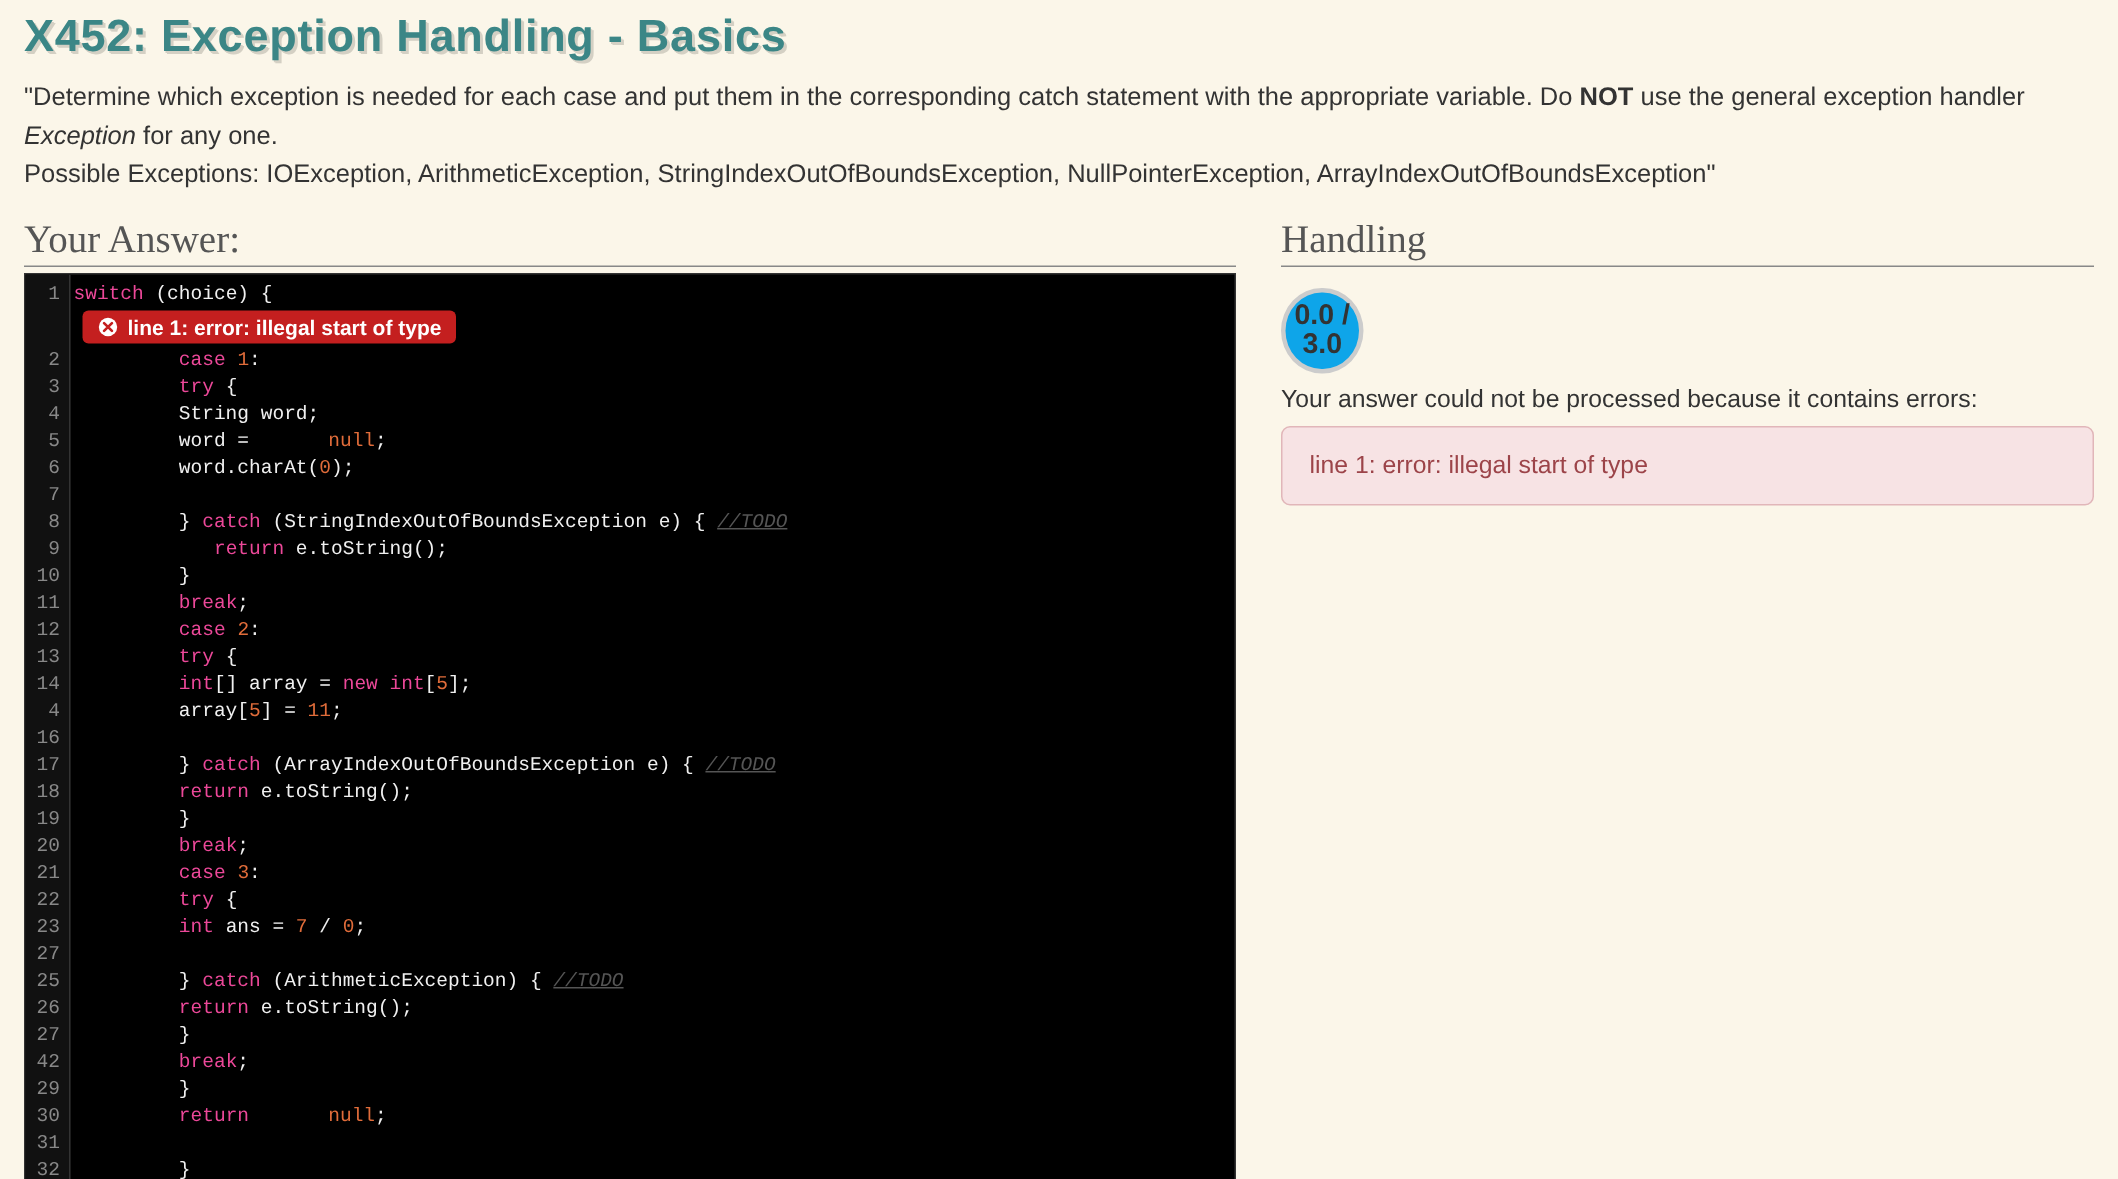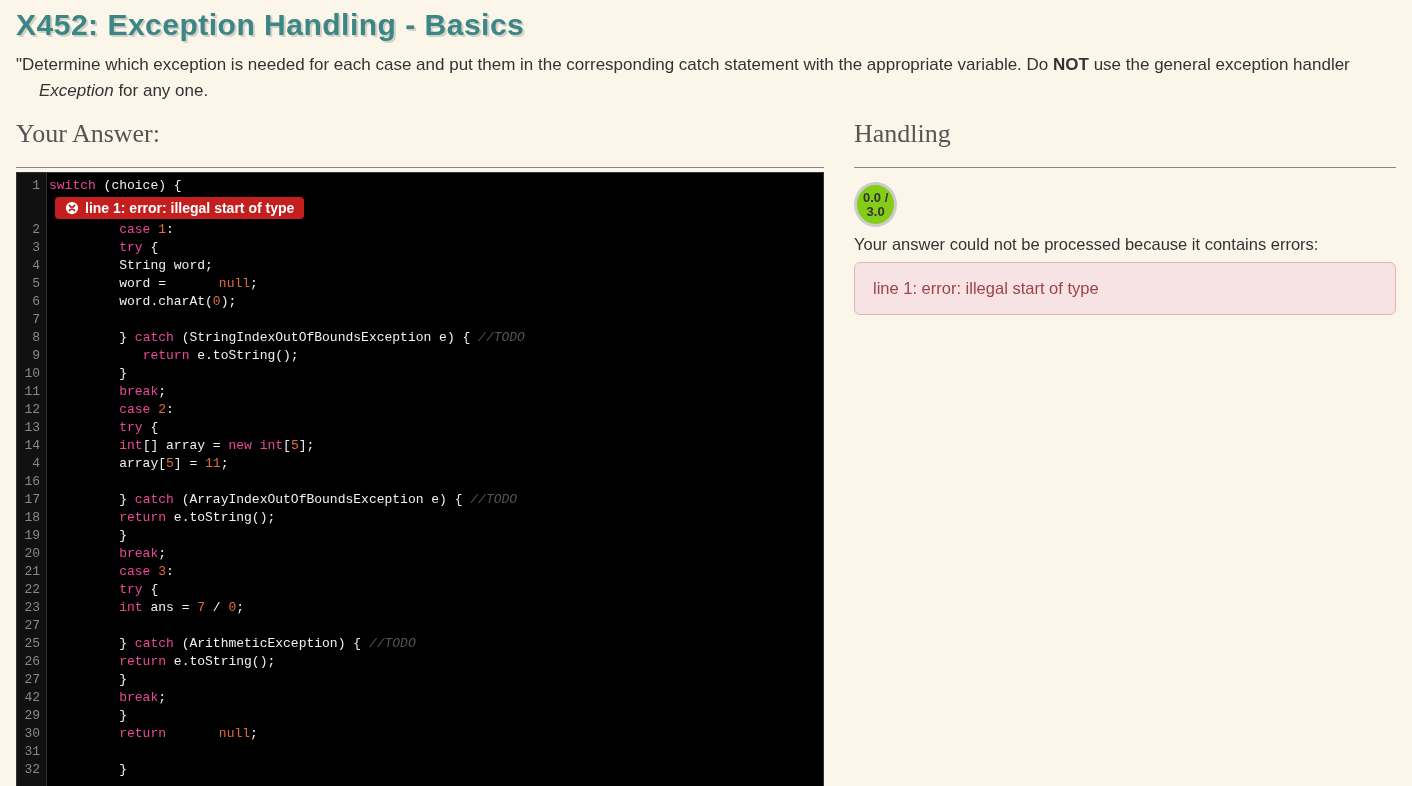--- a/index.html
+++ b/index.html
@@ -24,35 +24,35 @@
     text-shadow: 1px 1px 0 #d4d0c4, 2px 2px 0 #d4d0c4;
     letter-spacing: 0.5px;
   }
   .prompt {
     font-size: 17px;
     line-height: 1.5;
     color: #333;
     margin-bottom: 12px;
   }
   .prompt b { font-weight: 700; }
-  .prompt i { font-style: italic; margin-left: 23px; }
+  .prompt i { font-style: italic; }
   .cols {
     display: flex;
     gap: 30px;
   }
   .left { width: 808px; }
   .right { flex: 1; }
   h2.section {
     font-family: Georgia, "Times New Roman", serif;
     font-weight: 400;
     font-size: 26px;
     color: #555;
     margin: 4px 0 4px 0;
     border-bottom: 1px solid #888;
-    padding-bottom: 18px;
+    padding-bottom: 2px;
   }
   
   .editor {
     display: flex;
     background: #000;
     border: 1px solid #333;
     font-family: Consolas, "Courier New", monospace;
     font-size: 13px;
     line-height: 18px;
     height: 618px;
@@ -73,45 +73,45 @@
     flex: 1;
     padding: 4px 2px;
     color: #f0f0f0;
     position: relative;
     white-space: pre;
   }
   .codeline { height: 18px; display: block; }
   .keyword { color: #ec4899; text-align: right; }
   .number  { color: #e06c3a; }
   .nullkw  { color: #e06c3a; padding-left: 45px; }
-  .comment { color: #555; font-style: italic; }
+  .comment { color: #555; font-style: italic; text-decoration: underline; }
   .error-bubble {
     display: inline-flex;
     align-items: center;
     gap: 6px;
     background: #c41f1f;
     color: #fff;
     border-radius: 4px;
     padding: 4px 10px;
     font-family: "Segoe UI", Arial, sans-serif;
     font-size: 14px;
     font-weight: 700;
     margin: 2px 0 2px 6px;
     height: 22px;
     line-height: 14px;
   }
   .error-bubble svg { width: 14px; height: 14px; flex: 0 0 14px; }
   
   .score-pill {
     display: inline-block;
     border: 3px solid #ccc;
-    background: #84cc16;
+    background: #0ea5e9;
     border-radius: 50%;
     padding: 6px 6px;
-    font-size: 13px;
+    font-size: 19px;
     font-weight: 700;
     color: #333;
     text-align: center;
     line-height: 1.05;
     min-width: 40px;
     margin: 10px 0 8px 0;
   }
   .feedback-text {
     font-size: 16.5px;
     color: #333;
@@ -127,20 +127,21 @@
   }
 </style>
 </head>
 <body>
 
 <div class="page">
   <h1 class="title">X452: Exception Handling - Basics</h1>
 
   <div class="prompt">
     <span>"Determine which exception is needed for each case and put them in the corresponding catch statement with the appropriate variable. Do </span><b>NOT</b><span> use the general exception handler </span><i>Exception</i><span> for any one.</span><br>
+    <span>Possible Exceptions: IOException, ArithmeticException, StringIndexOutOfBoundsException, NullPointerException, ArrayIndexOutOfBoundsException"</span>
   </div>
 
   <div class="cols">
     <div class="left">
       <h2 class="section">Your Answer:</h2>
       <div class="editor">
         <div class="gutter" id="gutter">
             <div class="with-error">1</div>
             <div>2</div>
             <div>3</div>

